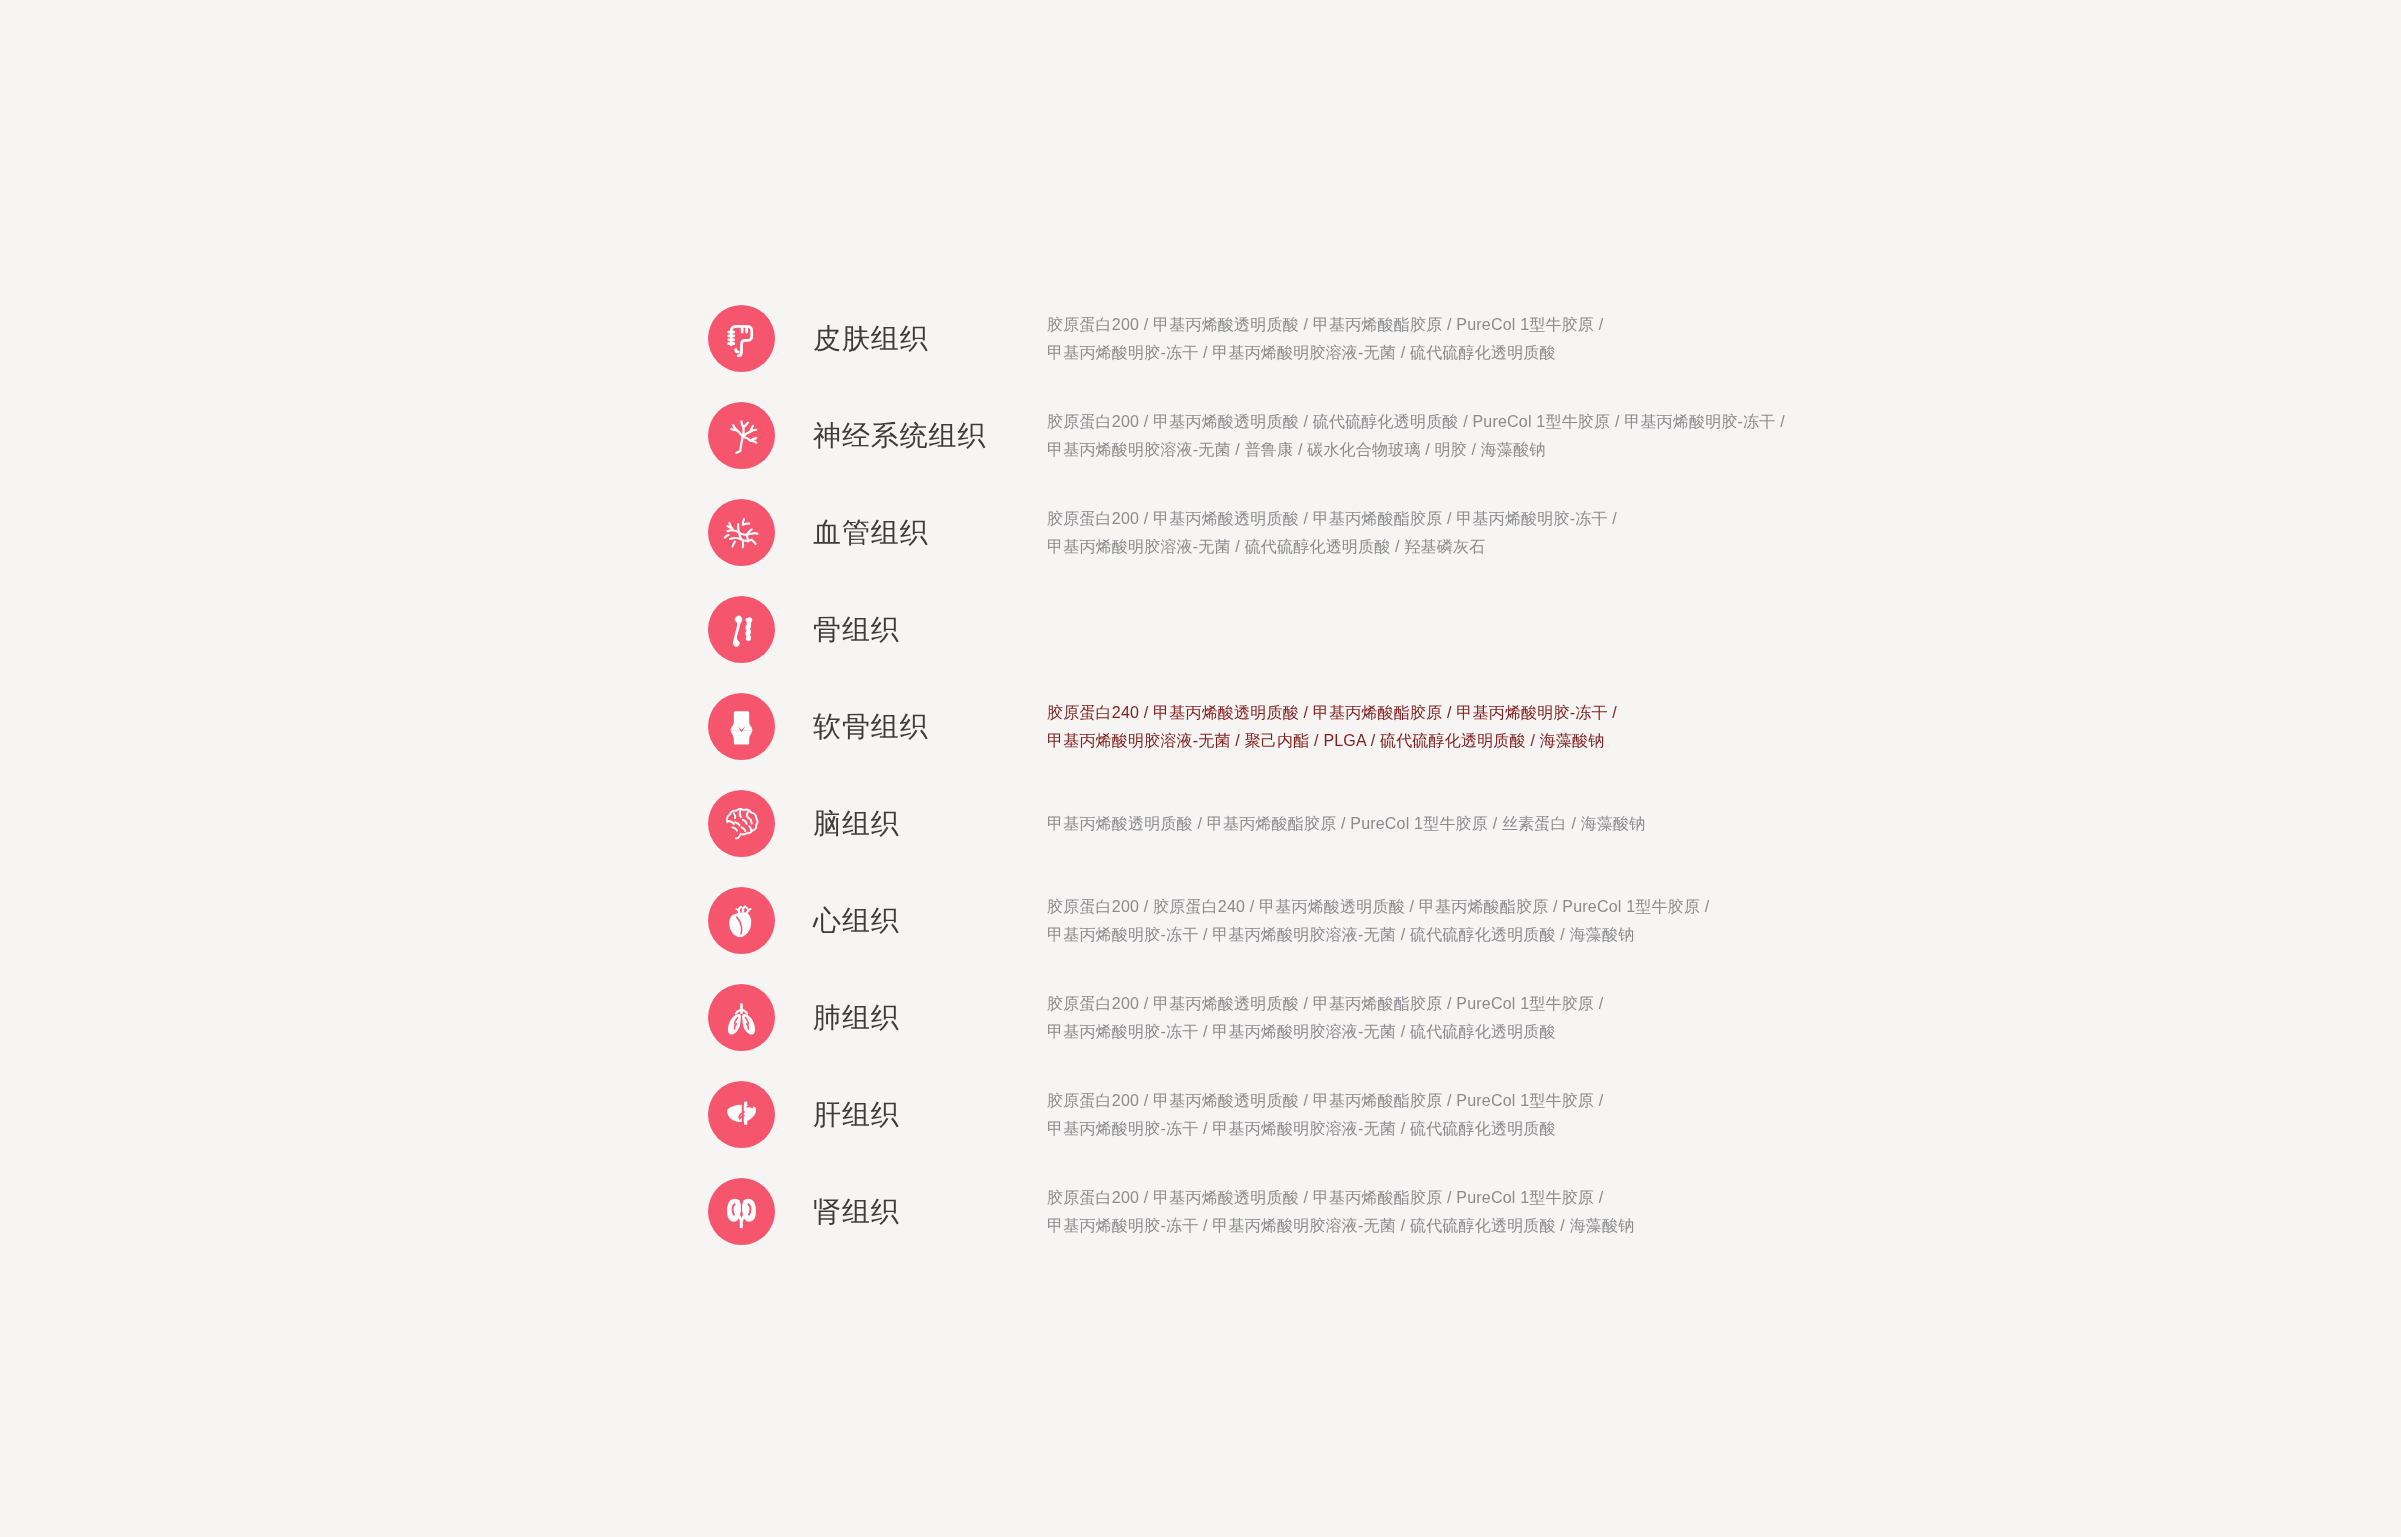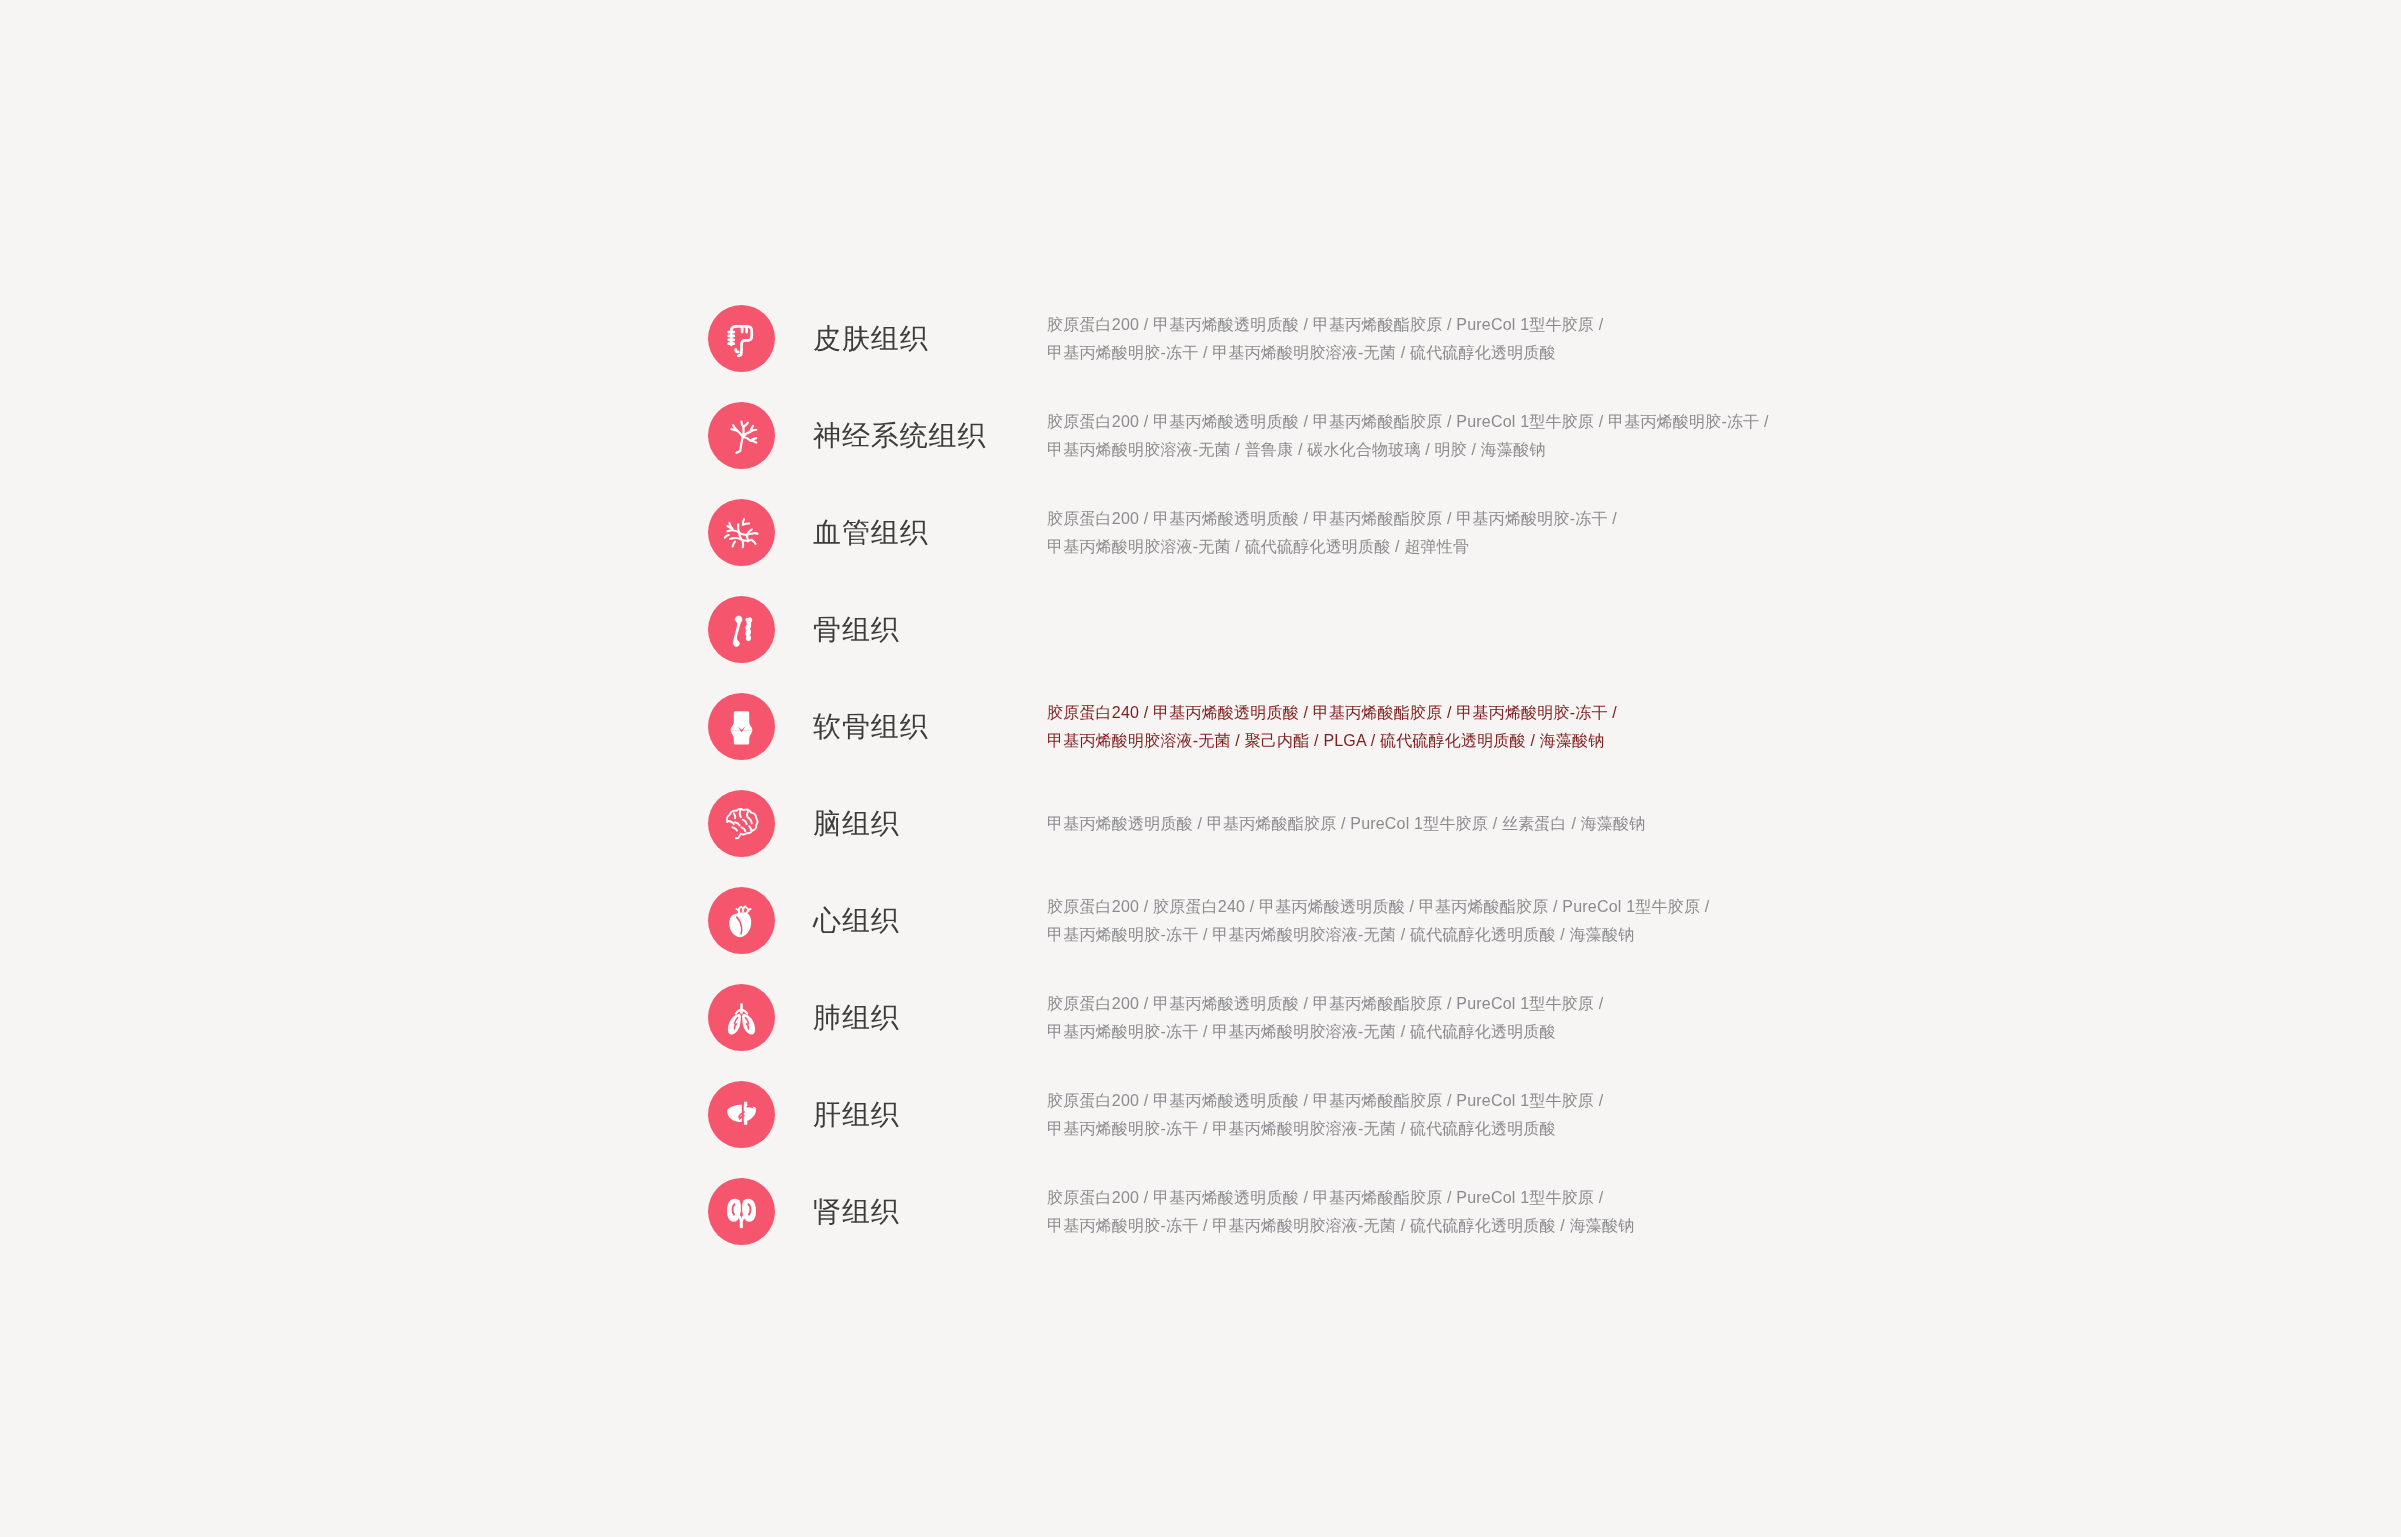--- a/index.html
+++ b/index.html
@@ -97,42 +97,42 @@
       <path d="M34 34 q-4-6-9-10 M34 34 q2-8 1-15 M34 34 q6-6 12-8 M34 34 q7 1 12 6"></path>
       <path d="M25 24 q-4-3-6-8 M25 24 q-5 0-9-2"></path>
       <path d="M35 19 q-3-4-3-9 M35 19 q4-3 7-7"></path>
       <path d="M46 26 q4-3 9-3 M46 26 q1-5 4-9"></path>
       <path d="M46 40 q5 0 9 3 M46 40 q4-3 9-4"></path>
       <path d="M30 56 q-3 2-6 3"></path>
     </svg>
         </div>
         <div class="tissue-label" style="color: rgb(60, 60, 60);">神经系统组织</div>
         <div class="materials" style="color: rgb(139, 139, 143);">
-          <div class="line">胶原蛋白200 / 甲基丙烯酸透明质酸 / 甲基丙烯酸酯胶原 / PureCol 1型牛胶原 / 甲基丙烯酸明胶-冻干 /</div>
+          <div class="line">胶原蛋白200 / 甲基丙烯酸透明质酸 / 硫代硫醇化透明质酸 / PureCol 1型牛胶原 / 甲基丙烯酸明胶-冻干 /</div>
           <div class="line">甲基丙烯酸明胶溶液-无菌 / 普鲁康 / 碳水化合物玻璃 / 明胶 / 海藻酸钠</div>
         </div>
       </div>
       <div class="row">
         <div class="icon-badge" style="background: rgb(245, 86, 110);">
           <svg viewBox="0 0 64 64" fill="none" stroke="#ffffff" stroke-width="3.2" stroke-linecap="round" stroke-linejoin="round">
       <path d="M10 30 q10-4 18 2 q8 6 18 2"></path>
       <path d="M14 42 q10-3 18 1 q8 4 16 0"></path>
       <path d="M28 32 q1 6 4 11 M28 32 q-2-7-1-13"></path>
       <path d="M40 36 q2 5 2 10 M40 36 q3-6 8-9"></path>
       <path d="M18 26 q-4-4-5-9 M18 26 q-5-1-8-4"></path>
       <path d="M34 20 q0-5 2-9 M34 20 q5-2 10-2"></path>
       <path d="M48 34 q5-2 9 0"></path>
       <path d="M22 46 q-3 4-4 8 M34 46 q1 5 0 9 M48 44 q4 2 6 6"></path>
       <path d="M12 36 q-4 1-6 4"></path>
     </svg>
         </div>
         <div class="tissue-label" style="color: rgb(60, 60, 60);">血管组织</div>
         <div class="materials" style="color: rgb(139, 139, 143);">
           <div class="line">胶原蛋白200 / 甲基丙烯酸透明质酸 / 甲基丙烯酸酯胶原 / 甲基丙烯酸明胶-冻干 /</div>
-          <div class="line">甲基丙烯酸明胶溶液-无菌 / 硫代硫醇化透明质酸 / 超弹性骨</div>
+          <div class="line">甲基丙烯酸明胶溶液-无菌 / 硫代硫醇化透明质酸 / 羟基磷灰石</div>
         </div>
       </div>
       <div class="row">
         <div class="icon-badge" style="background: rgb(245, 86, 110);">
           <svg viewBox="0 0 64 64" fill="#ffffff">
       <path d="M24 12 q5-4 8 1 q3 5-1 8 l-6 22 q-1 5 2 7 q4 3 1 7 q-4 4-8 0 q-3-3-1-7 l6-24 q1-5-2-7 q-4-3 1-7z"></path>
       <path d="M42 14 q4-3 6 1 q2 4-1 6 v6 q0 3-2 4 q2 2 2 5 q0 3-2 4 q2 2 2 5 q0 4-3 5 q-3 1-5-2 q-1-3 1-5 q-2-2-2-5 q0-3 2-4 q-2-2-2-5 q0-3 2-4 v-5 q-3-2-1-6z"></path>
     </svg>
         </div>
         <div class="tissue-label" style="color: rgb(60, 60, 60);">骨组织</div>

